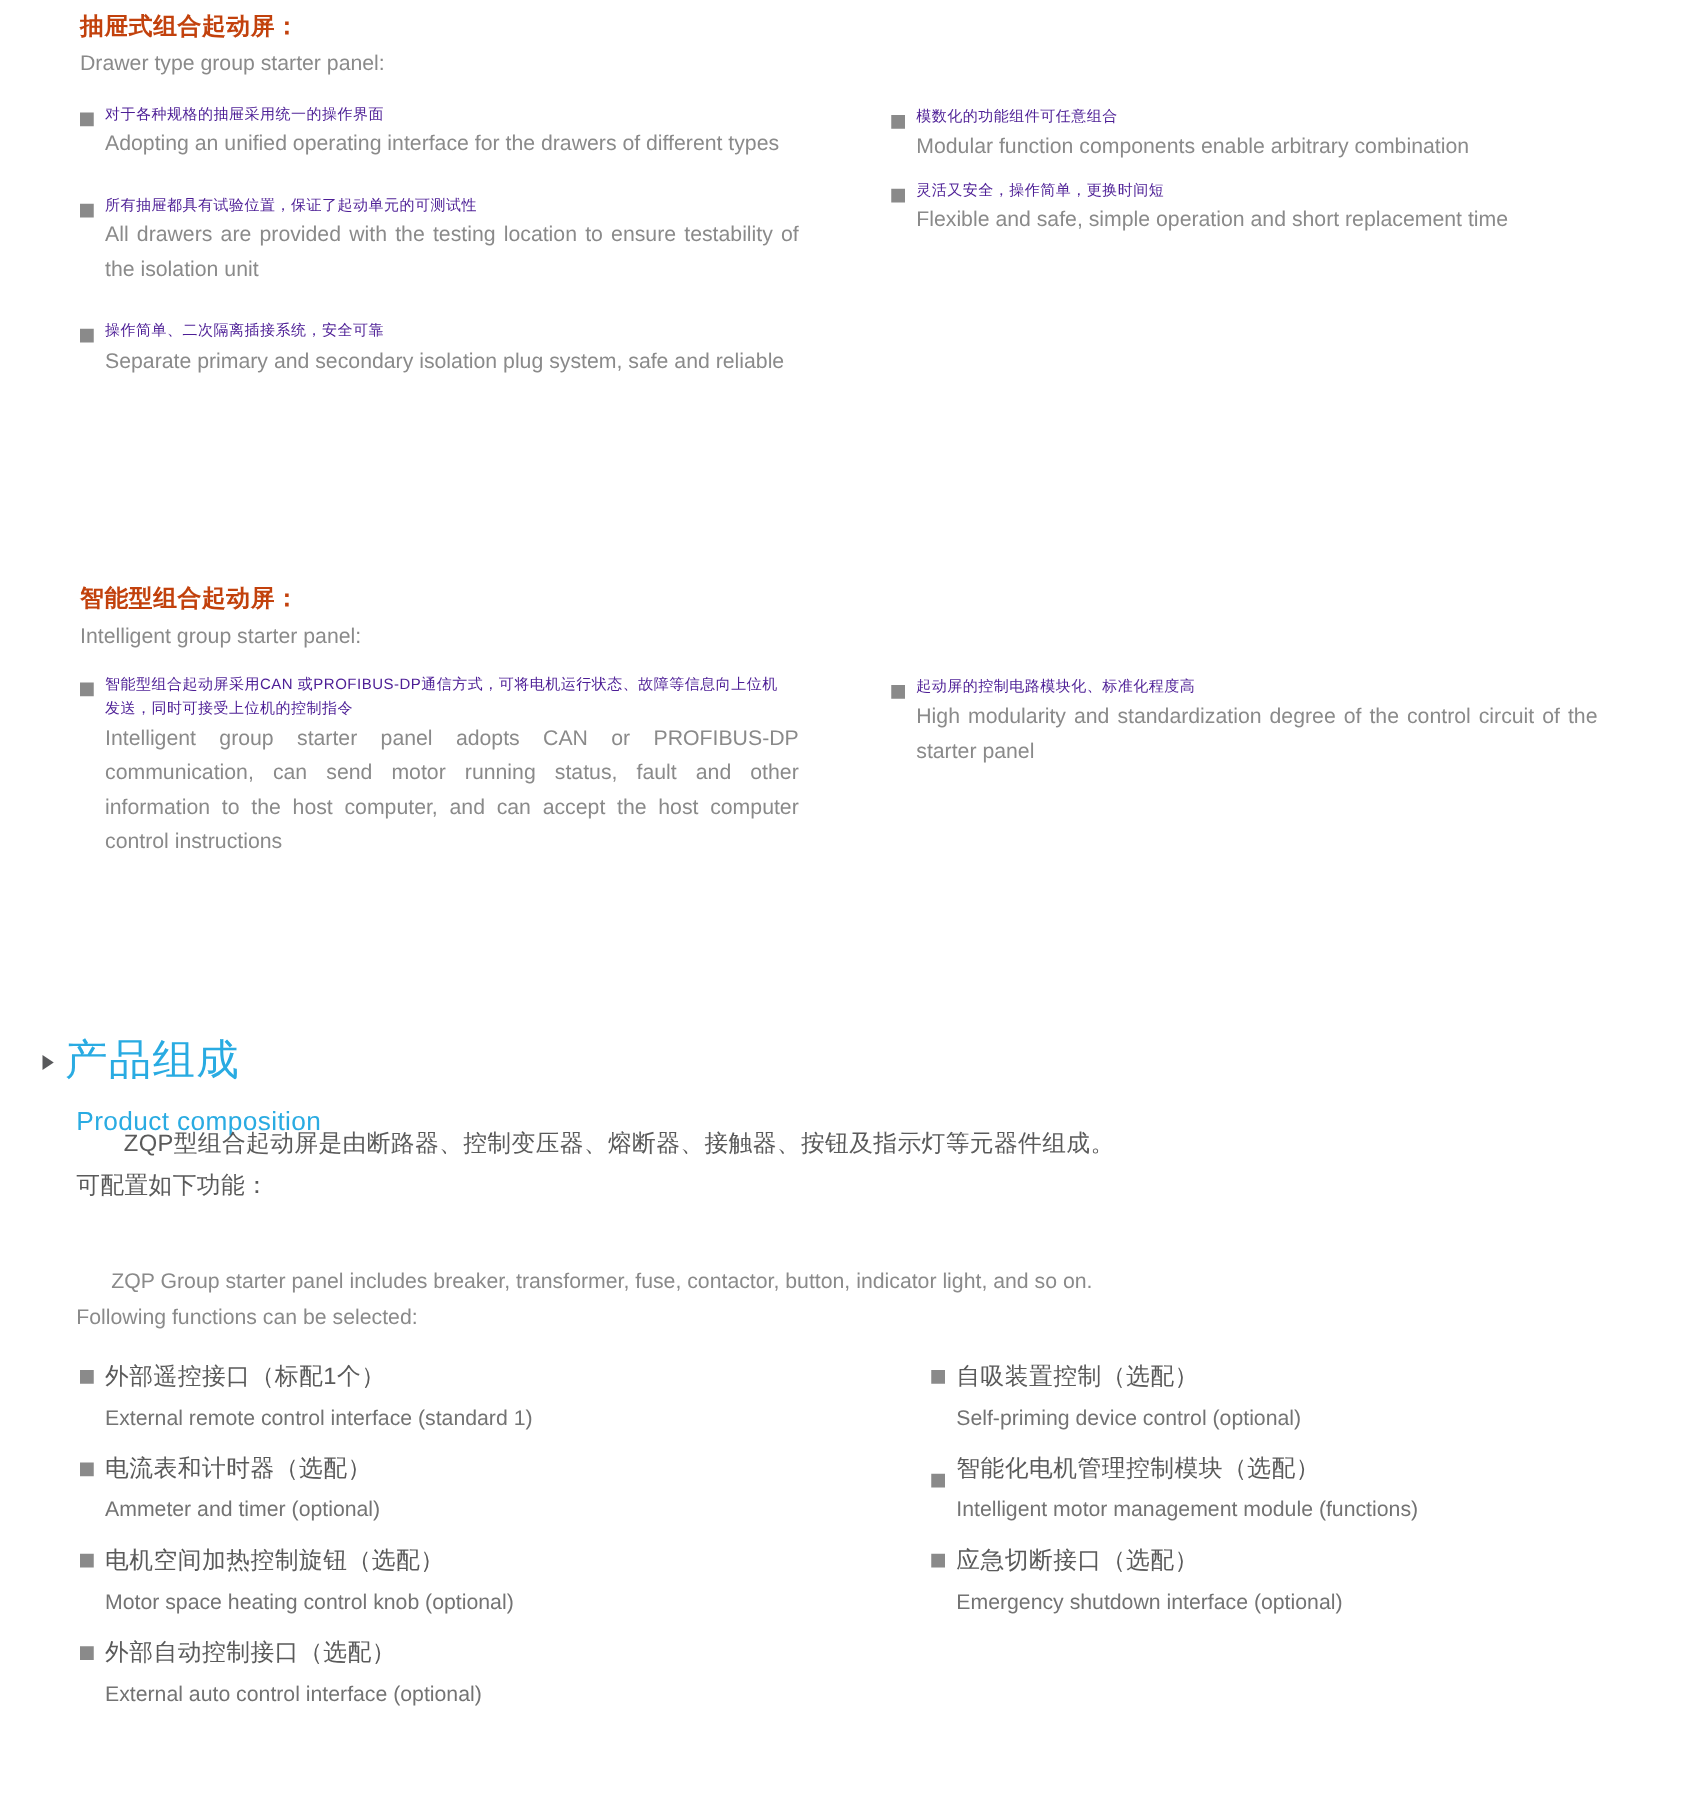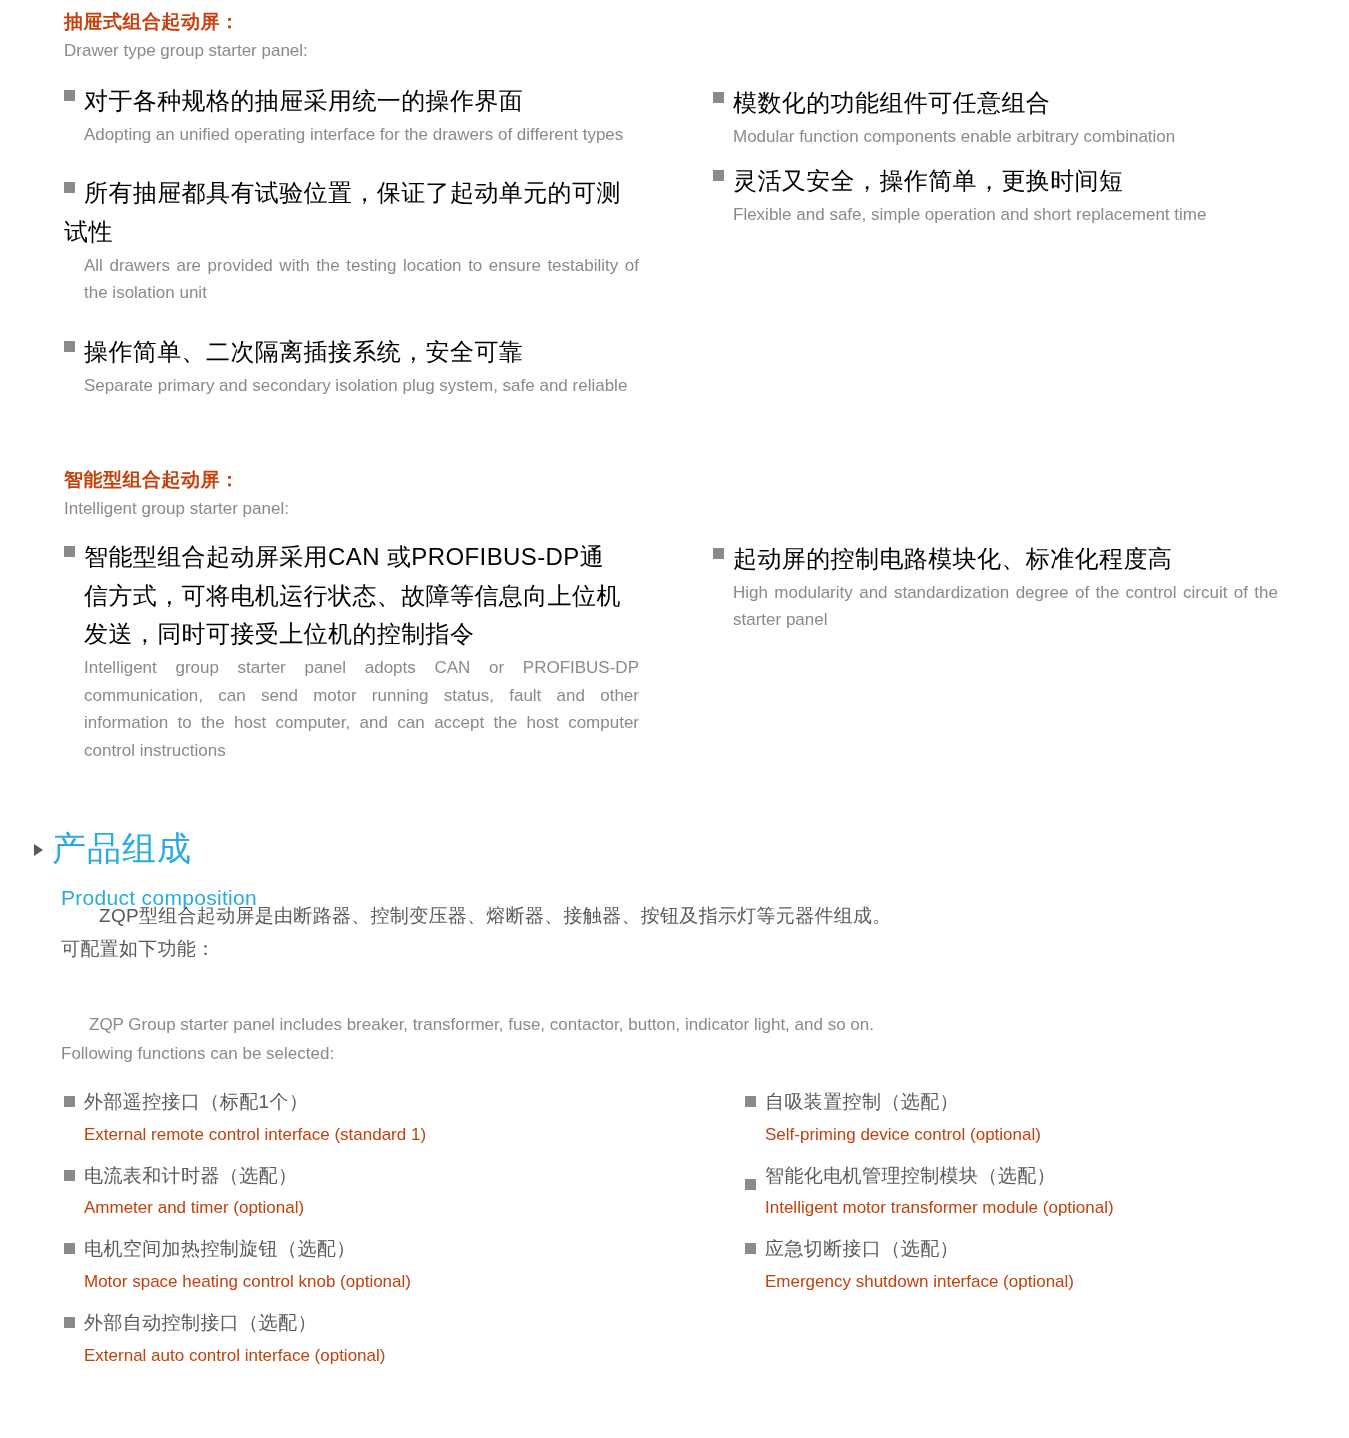--- a/index.html
+++ b/index.html
@@ -43,22 +43,22 @@
   }
   .sq {
     flex: 0 0 auto;
     width: 11px;
     height: 11px;
     background: #8a8a8a;
     margin-top: 8px;
     margin-right: 9px;
   }
   .cn-item {
-    font-size: 24px;
-    color: #000000;
+    font-size: 12px;
+    color: #4c1d95;
     line-height: 1.62;
     letter-spacing: 0.4px;
   }
   .en-item {
     font-size: 17px;
     color: #8a8a8a;
     line-height: 1.62;
     text-align: justify;
     margin-left: 20px;
   }
@@ -138,21 +138,21 @@
     color: #8a8a8a;
     line-height: 1.72;
     text-indent: 28px;
   }
 
   #comp-left { top: 1088px; left: 64px; width: 575px; }
   #comp-right { top: 1088px; left: 745px; width: 560px; }
   .comp-row { margin-top: 14px; }
   .comp-row:first-child { margin-top: 0; }
   .comp-cn { font-size: 19px; color: #5a5a5a; letter-spacing: 0.4px; line-height: 1.5; }
-  .comp-en { font-size: 17px; color: #c2410c; line-height: 1.6; margin-left: 20px; margin-top: 4px; }
+  .comp-en { font-size: 17px; color: #737373; line-height: 1.6; margin-left: 20px; margin-top: 4px; }
   .sq-sm {
     flex: 0 0 auto;
     width: 11px; height: 11px;
     background: #8a8a8a;
     margin-top: 8px; margin-right: 9px;
   }
   .blk { margin-top: 26px; }
   .blk:first-child { margin-top: 0; }
 </style>
 </head>
@@ -276,21 +276,21 @@
         <span class="sq-sm"></span>
         <span class="comp-cn">自吸装置控制（选配）</span>
       </div>
       <div class="comp-en">Self-priming device control (optional)</div>
     </div>
     <div class="comp-row">
       <div class="bullet-row" style="margin-top:0;align-items:flex-end;">
         <span class="sq-sm"></span>
         <span class="comp-cn">智能化电机管理控制模块（选配）</span>
       </div>
-      <div class="comp-en">Intelligent motor transformer module (optional)</div>
+      <div class="comp-en">Intelligent motor management module (functions)</div>
     </div>
     <div class="comp-row">
       <div class="bullet-row" style="margin-top:0;">
         <span class="sq-sm"></span>
         <span class="comp-cn">应急切断接口（选配）</span>
       </div>
       <div class="comp-en">Emergency shutdown interface (optional)</div>
     </div>
   </div>
 

